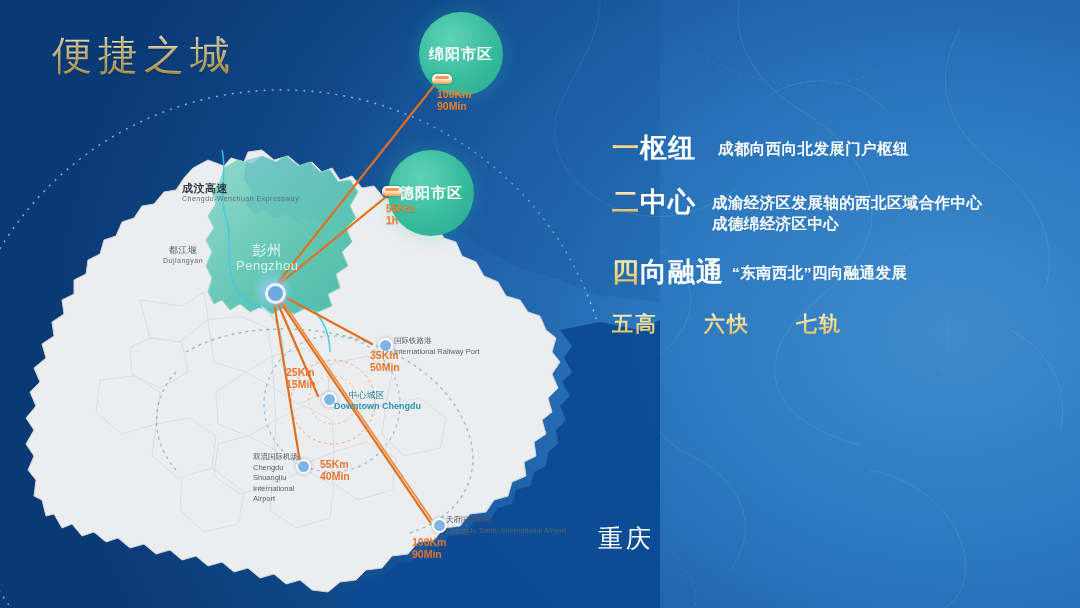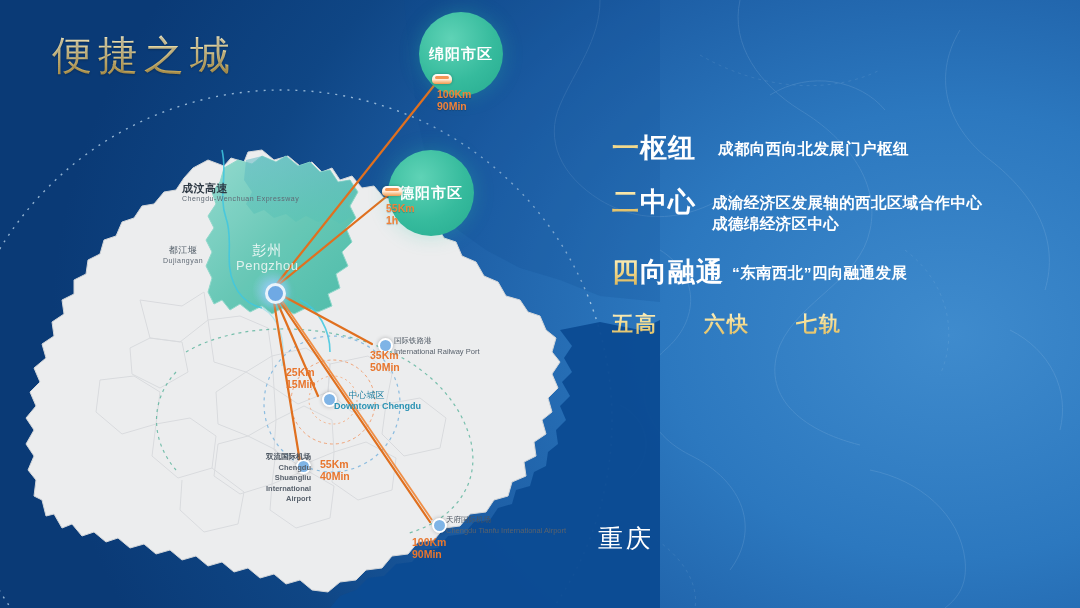--- a/index.html
+++ b/index.html
@@ -262,21 +262,21 @@
       <span>55Km</span><br><span>40Min</span>
     </div>
     <div class="route-label dark" style="left:412px;top:536px;">
       <span>100Km</span><br><span>90Min</span>
     </div>
 
     <div class="poi" style="left:394px;top:336px;">
       <span class="cn">国际铁路港</span>
       <span class="en">International Railway Port</span>
     </div>
-    <div class="poi" style="left:253px;top:452px;text-align:right;width:58px;font-weight:bold;">
+    <div class="poi" style="left:253px;top:452px;text-align:left;width:58px;">
       <span class="cn">双流国际机场</span>
       <span class="en" style="white-space:normal;">Chengdu Shuangliu International Airport</span>
     </div>
     <div class="poi" style="left:446px;top:515px;">
       <span class="cn">天府国际机场</span>
       <span class="en">Chengdu Tianfu International Airport</span>
     </div>
 
     <div class="downtown" style="left:312px;top:390px;">
       <span class="cn">中心城区</span>

